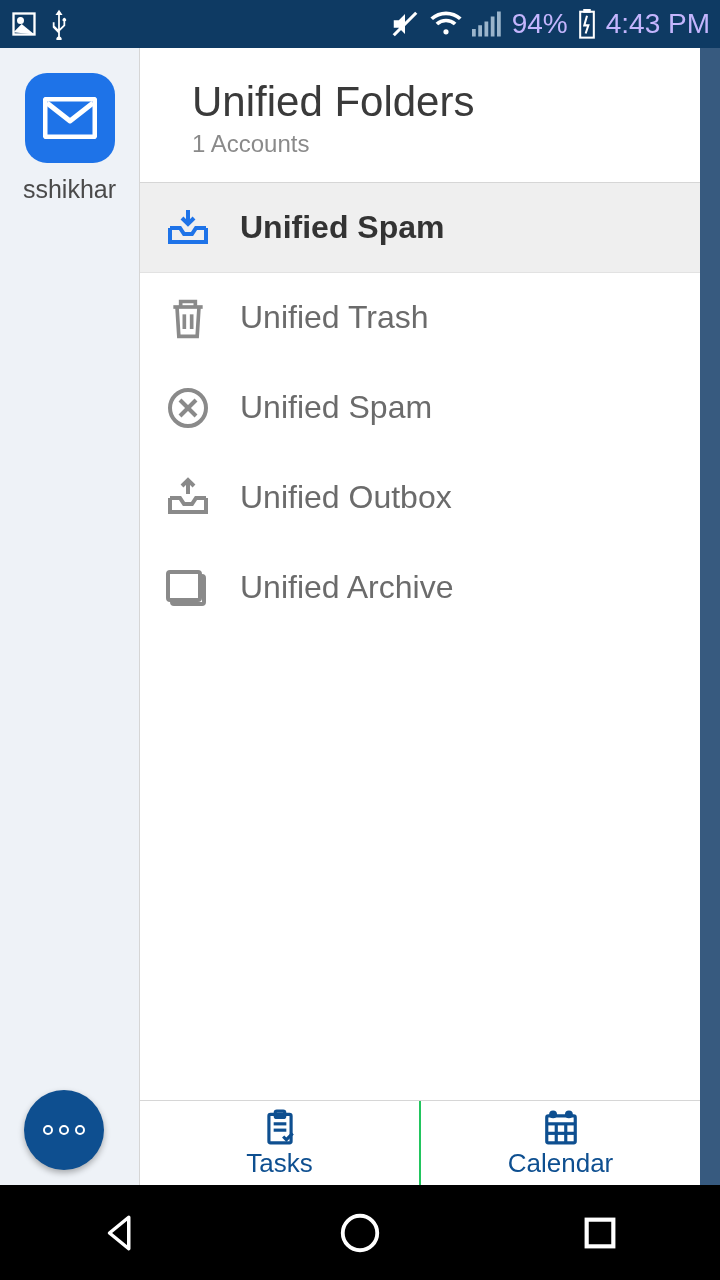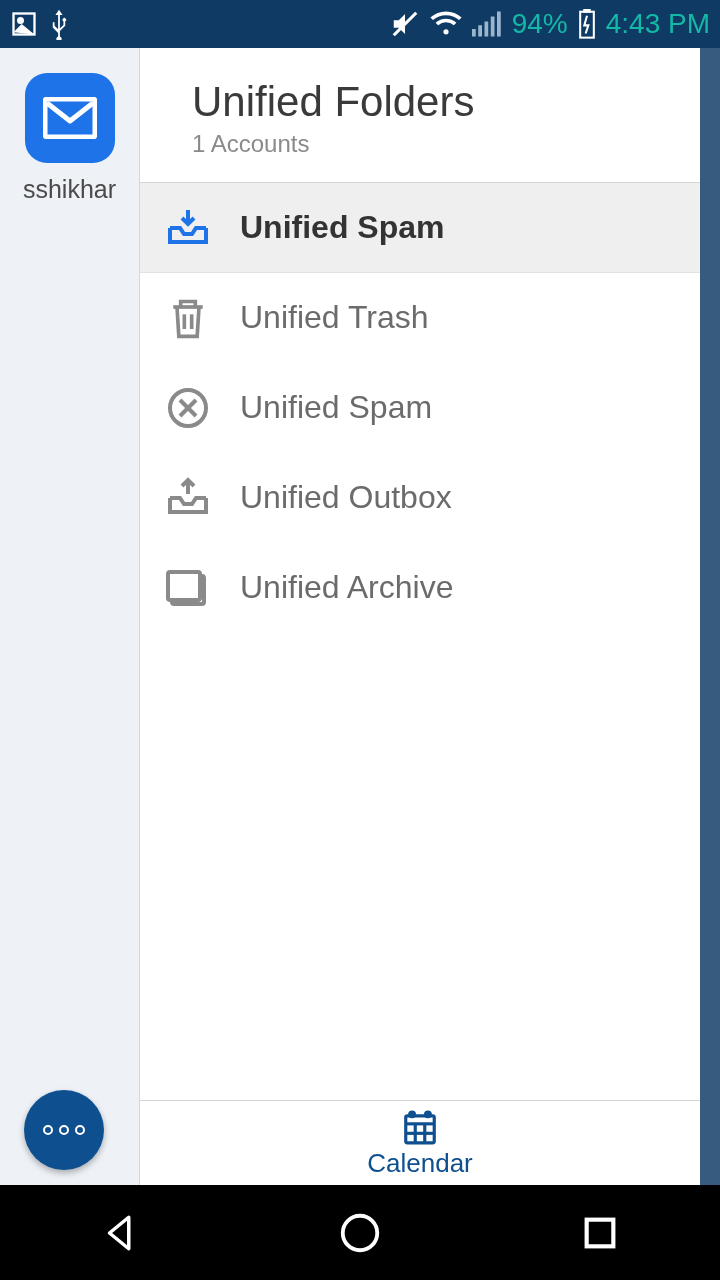--- a/index.html
+++ b/index.html
@@ -1,20 +1,20 @@
 <!DOCTYPE html>
 <html><head>
 <meta charset="utf-8">
 <style>
   * { margin: 0; padding: 0; box-sizing: border-box; }
   html, body { width: 720px; height: 1280px; font-family: -apple-system, Helvetica, Arial, sans-serif; overflow: hidden; background: #000; }
   .screen { width: 720px; height: 1280px; position: relative; background: #fff; }
 
   
-  .status-bar { height: 48px; background: #0e3a63; display: flex; align-items: center; justify-content: space-between; padding: 0 10px; color: #14b8a6; }
+  .status-bar { height: 48px; background: #0e3a63; display: flex; align-items: center; justify-content: space-between; padding: 0 10px; color: #c4b5fd; }
   .status-left, .status-right { display: flex; align-items: center; gap: 10px; }
   .status-right { font-size: 28px; font-weight: 400; }
   .status-icon { display: inline-flex; }
 
   
   .drawer-wrap { position: absolute; top: 48px; left: 0; width: 720px; height: 1137px; background: #375a7f; }
   .drawer { position: absolute; top: 0; left: 0; width: 700px; height: 1137px; background: #fff; display: flex; }
   .sidebar { width: 140px; background: #eef2f7; display: flex; flex-direction: column; align-items: center; padding-top: 25px; border-right: 1px solid #d6d6d6; }
   .app-icon { width: 90px; height: 90px; background: #1e73e8; border-radius: 22px; display: flex; align-items: center; justify-content: center; }
   .app-icon svg { width: 54px; height: 42px; }
@@ -164,20 +164,30 @@
                 <svg width="48" height="48" viewBox="0 0 24 24" fill="none" stroke="#8a8a8a" stroke-width="2">
                   <rect x="4" y="6" width="16" height="14" rx="1"></rect>
                   <rect x="2" y="4" width="16" height="14" rx="1" fill="#fff"></rect>
                 </svg>
               </span>
               <span class="folder-label">Unified Archive</span>
             </div>
           </div>
 
         <div class="bottom-tabs">
+          <div class="bottom-tab">
+            <svg viewBox="0 0 24 24" fill="none" stroke="#0e4f90" stroke-width="2">
+                <rect x="5" y="4" width="14" height="18" rx="1"></rect>
+                <rect x="9" y="2" width="6" height="4" rx="1"></rect>
+                <line x1="8" y1="10" x2="16" y2="10"></line>
+                <line x1="8" y1="14" x2="16" y2="14"></line>
+                <path d="M14 18 l2 2 l4 -4" stroke="#0e4f90"></path>
+              </svg>
+            <span>Tasks</span>
+          </div>
           <div class="bottom-tab">
             <svg viewBox="0 0 24 24" fill="none" stroke="#0e4f90" stroke-width="2">
                 <rect x="3" y="5" width="18" height="17" rx="1"></rect>
                 <line x1="3" y1="10" x2="21" y2="10"></line>
                 <line x1="9" y1="10" x2="9" y2="22"></line>
                 <line x1="15" y1="10" x2="15" y2="22"></line>
                 <line x1="3" y1="16" x2="21" y2="16"></line>
                 <circle cx="7" cy="4" r="1.5" fill="#0e4f90"></circle>
                 <circle cx="17" cy="4" r="1.5" fill="#0e4f90"></circle>
               </svg>

